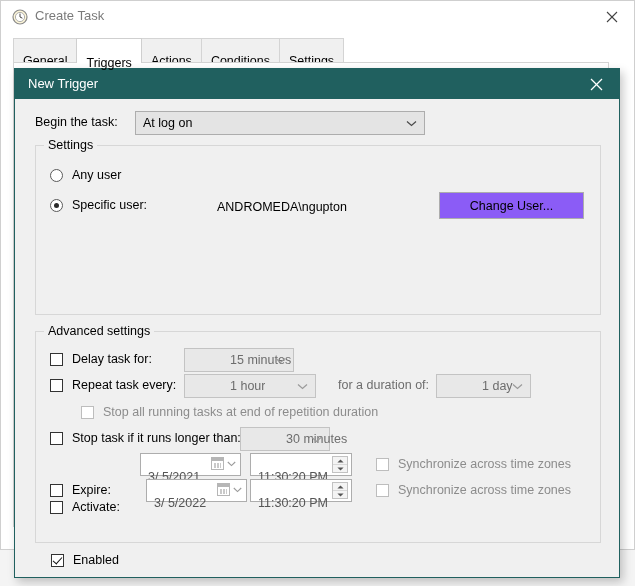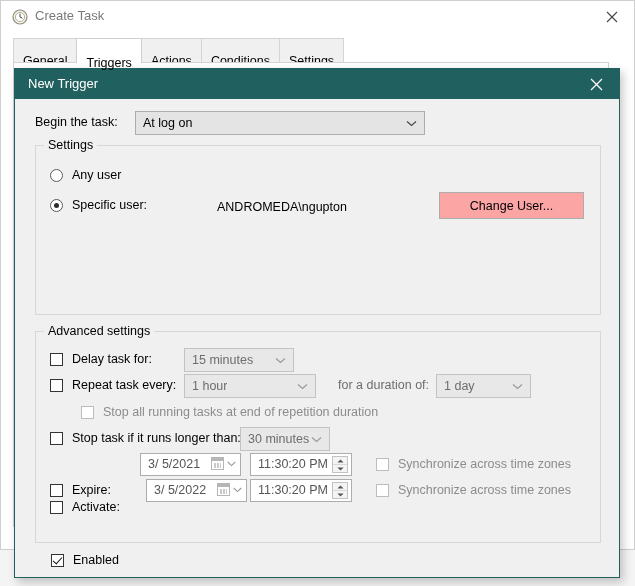--- a/index.html
+++ b/index.html
@@ -202,21 +202,21 @@
     white-space: nowrap;
     overflow: hidden;
   }
   .combo .chev {
     position: absolute;
     right: 7px; top: 0;
     height: 22px;
     display: flex;
     align-items: center;
   }
-  .combo.disabled .combo-text { color: #6d6d6d; }
+  .combo.disabled .combo-text { color: #6d6d6d; margin-left: 38px; }
   .combo.disabled { background: #e8e8e8; border-color: #c3c3c3; }
   #begin-task-combo {
     left: 100px; top: 0;
     width: 290px;
   }
 
   
   .groupbox {
     position: absolute;
     border: 1px solid #d7d7d7;
@@ -260,21 +260,21 @@
     width: 5px; height: 5px;
     border-radius: 50%;
     background: #2b2b2b;
   }
   #specific-user-value {
     position: absolute;
     left: 181px; top: 54px;
     white-space: nowrap;
   }
   .btn {
-    background: #fca5a5;
+    background: #8b5cf6;
     border: 1px solid #adadad;
     box-sizing: border-box;
     font-family: "Liberation Sans", sans-serif;
     font-size: 12.5px;
     color: #000;
     cursor: default;
     display: flex;
     align-items: center;
     justify-content: center;
   }
@@ -333,21 +333,21 @@
   .field {
     position: absolute;
     background: #ffffff;
     border: 1px solid #adadad;
     box-sizing: border-box;
     height: 23px;
     cursor: default;
   }
   .field .fv {
     position: absolute;
-    left: 7px; top: 0;
+    left: 7px; top: 13px;
     line-height: 21px;
     font-size: 12.5px;
     color: #555555;
     white-space: nowrap;
   }
   #activate-date { left: 104px; top: 121px; width: 101px; }
   #expire-date   { left: 104px; top: 147px; width: 101px; margin-left: 6px; }
   #activate-time { left: 214px; top: 121px; width: 102px; }
   #expire-time   { left: 214px; top: 147px; width: 102px; }
 

